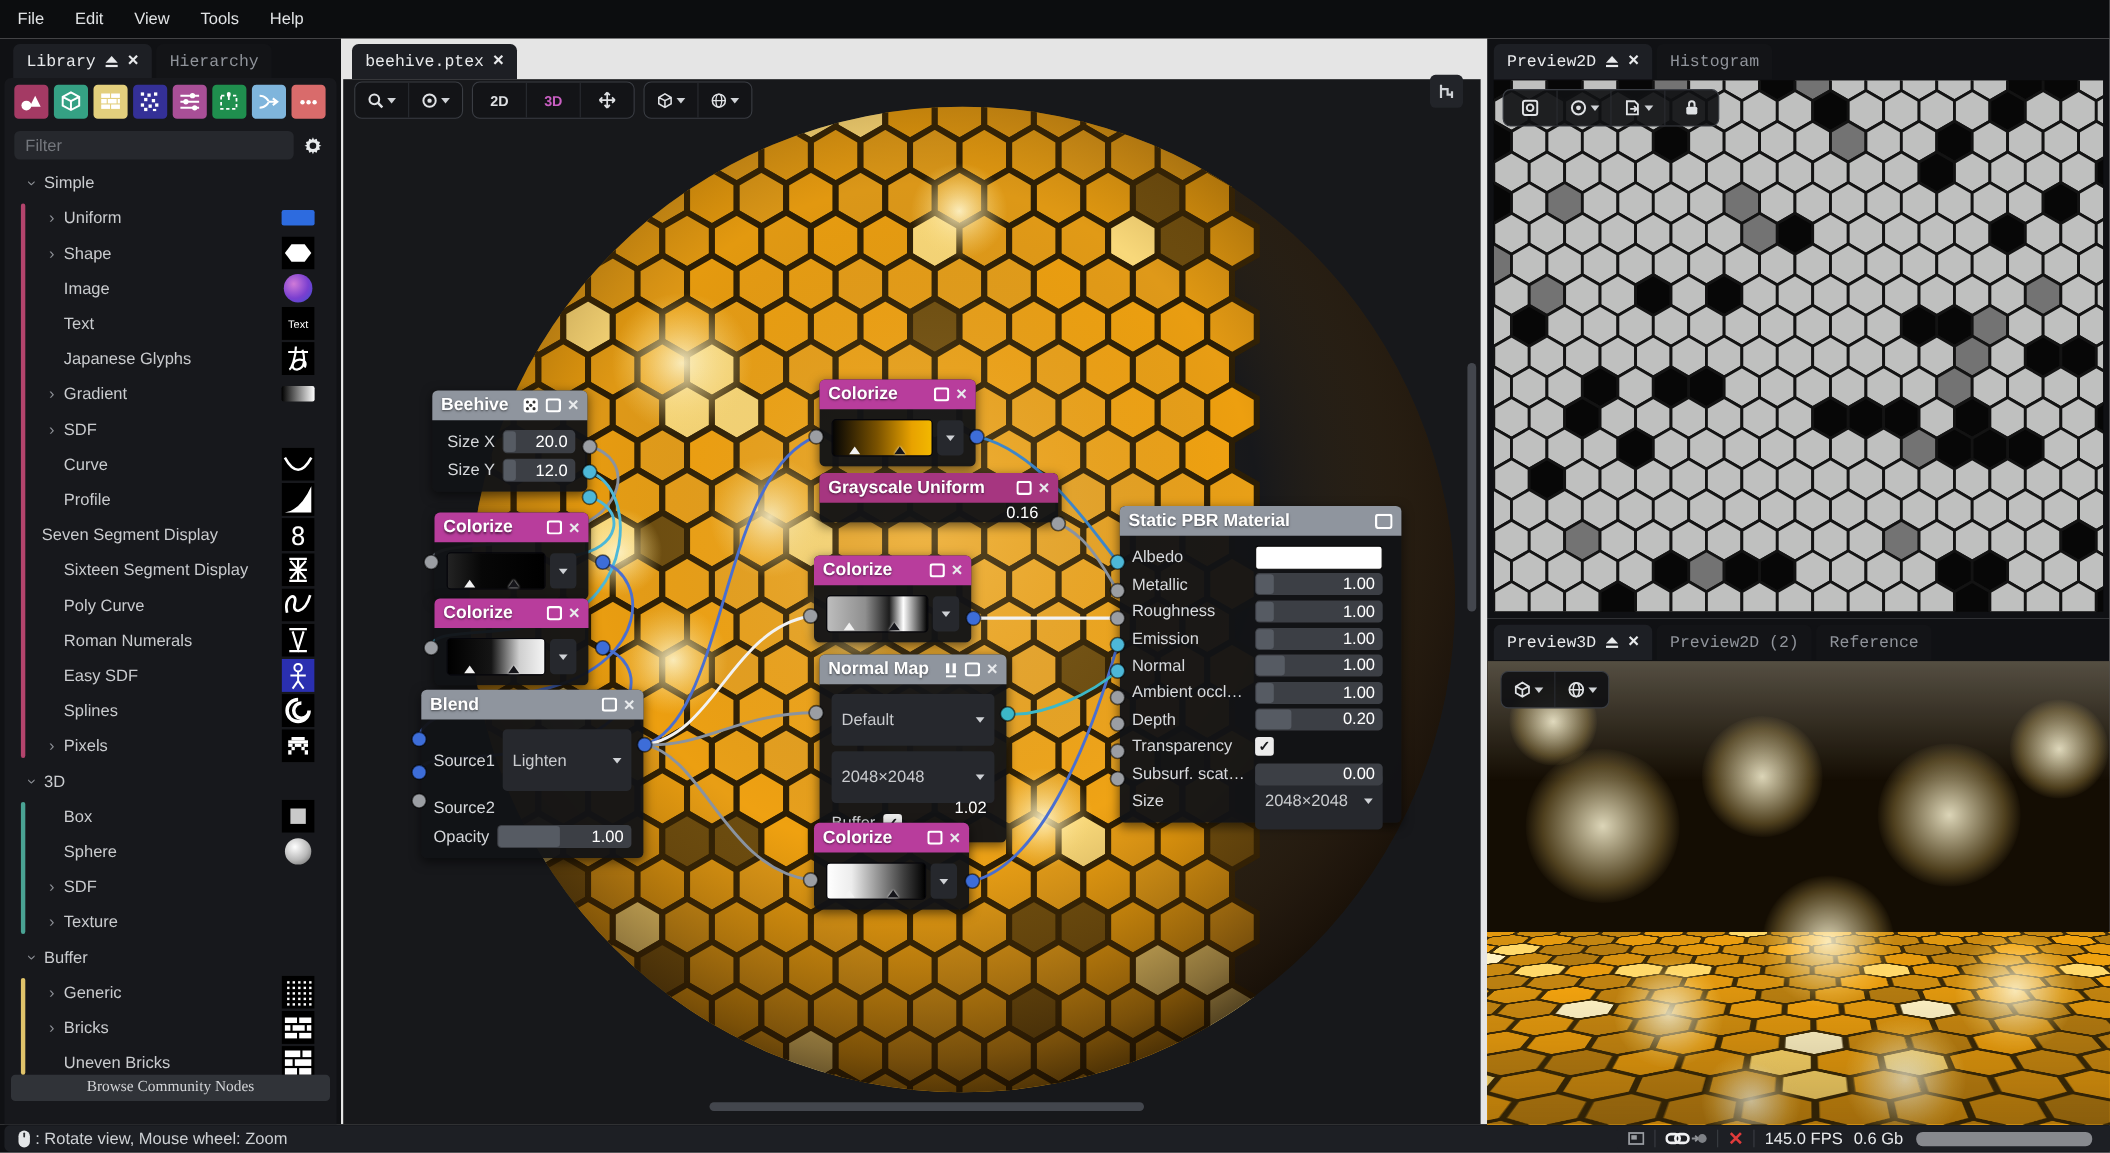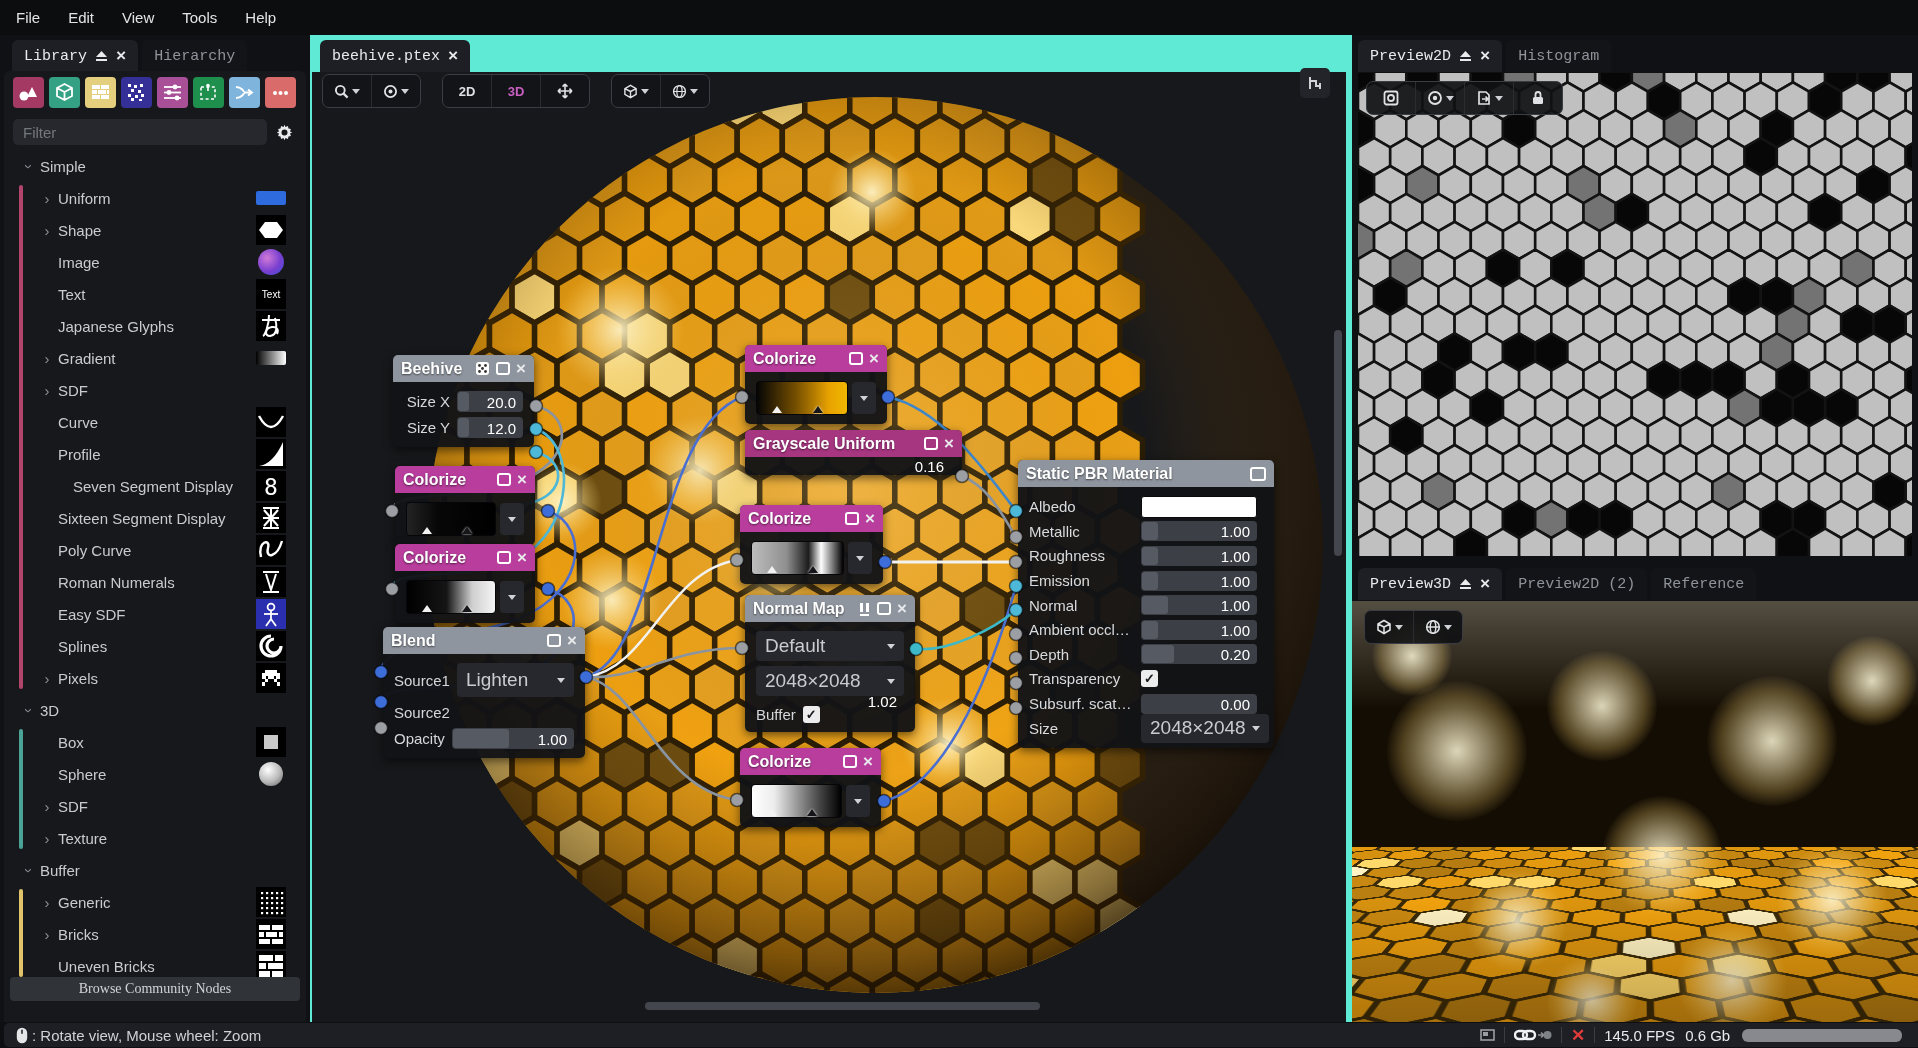--- a/index.html
+++ b/index.html
@@ -1,16 +1,16 @@
 <!DOCTYPE html>
 <html><head>
 <meta charset="utf-8">
 <style>
   html,body{margin:0;padding:0;background:#0b0c0e;}
-  #app{position:relative;width:1918px;height:1048px;background:#5eead4;overflow:hidden;
+  #app{position:relative;width:1918px;height:1048px;background:#e5e5e5;overflow:hidden;
        font-family:"Liberation Sans",sans-serif;color:#dcdee1;-webkit-font-smoothing:antialiased;}
   .abs{position:absolute;}
 
   
   .menubar{left:0;top:0;width:100%;height:35px;background:#0c0d0f;display:flex;align-items:center;
            gap:28px;padding-left:16px;z-index:30;}
   .menubar .mitem{font-size:15px;color:#e2e4e6;cursor:default;}
 
   
   .tabrow{display:flex;gap:4px;align-items:flex-end;height:34px;}
@@ -36,21 +36,21 @@
   .trow .chev.down{transform:rotate(90deg);}
   .trow .lbl{margin-left:4px;}
   .trow .thumb{position:absolute;right:24px;top:1px;width:30px;height:30px;display:flex;align-items:center;justify-content:center;}
   .guide{position:absolute;width:3.5px;border-radius:2px;left:19px;}
   .browsebtn{position:absolute;left:10px;top:942px;width:290px;height:24px;background:#303338;border-radius:4px;
              display:flex;align-items:center;justify-content:center;font-size:14px;color:#d2d4d7;font-family:Liberation Serif, serif;}
 
   
   .editorbg{left:312px;top:72px;width:1034px;height:950px;background:#17181b;overflow:hidden;z-index:1;}
   .gtab{left:320px;top:38px;z-index:6;}
-  .gtoolbar{left:322px;top:74px;z-index:6;display:flex;gap:21px;}
+  .gtoolbar{left:322px;top:74px;z-index:6;display:flex;gap:8px;}
   .btngroup{display:flex;border:1px solid #3a3d43;border-radius:7px;background:#131417;overflow:hidden;}
   .tbtn{min-width:34px;height:32px;display:flex;align-items:center;justify-content:center;gap:3px;
         padding:0 7px;border-right:1px solid #2a2c31;color:#dfe1e4;font-size:13px;font-weight:bold;}
   .tbtn:last-child{border-right:none;}
   .caret{width:0;height:0;border-left:4.5px solid transparent;border-right:4.5px solid transparent;
          border-top:5.5px solid #cfd2d6;}
   .hierbtn{left:1300px;top:68px;width:30px;height:30px;background:#222429;border-radius:5px;z-index:6;
            display:flex;align-items:center;justify-content:center;}
   .vscroll{left:1334px;top:330px;width:8px;height:226px;background:#43464d;border-radius:4px;z-index:7;}
   .hscroll{left:645px;top:1002px;width:395px;height:8px;background:#43464d;border-radius:4px;z-index:7;}
@@ -62,22 +62,22 @@
   .nhead .title{flex:1;font-size:16px;font-weight:bold;color:#fff;text-shadow:0 1px 2px rgba(0,0,0,.55);white-space:nowrap;}
   .hdr-gray{background:#8f959e;}
   .hdr-pink{background:#b83d9c;}
   .hdr-pink2{background:#a63680;}
   .hicon{display:inline-flex;align-items:center;}
   .nbody{padding:9px 11px;display:flex;flex-direction:column;gap:5px;}
   .prow{display:flex;align-items:center;gap:7px;font-size:15px;color:#d5d7da;}
   .spin{position:relative;background:#3c3f45;border-radius:4px;height:21px;flex:1;}
   .spin .fill{position:absolute;left:1px;top:1px;bottom:1px;background:#565b63;border-radius:3px;}
   .spin .val{position:absolute;right:7px;top:50%;transform:translateY(-50%);font-size:15px;color:#fff;}
-  .sel{background:#26282d;border-radius:4px;height:26px;display:flex;align-items:center;padding:4px 9px;
-       color:#c9cbce;font-size:19px;flex:1;gap:6px;}
+  .sel{background:#26282d;border-radius:4px;height:26px;display:flex;align-items:center;padding:15px 9px;
+       color:#c9cbce;font-size:15px;flex:1;gap:6px;}
   .sel .caret{margin-left:auto;}
   .gradrow{display:flex;align-items:center;gap:4px;}
   .gradw{position:relative;height:32px;flex:1;border-radius:4px;border:1px solid #05050a;}
   .gradw::before{content:"";position:absolute;left:17%;bottom:1px;width:0;height:0;
                  border:5px solid transparent;border-bottom:7px solid #f2f2f2;}
   .gradw::after{content:"";position:absolute;left:62%;bottom:1px;width:0;height:0;
                 border:5px solid transparent;border-bottom:7px solid #15151a;filter:drop-shadow(0 0 1px #fff);}
   .gdrop{width:24px;height:32px;background:#26282d;border-radius:4px;display:flex;align-items:center;justify-content:center;}
   .chk{width:17px;height:17px;background:#ececec;border-radius:3px;display:flex;align-items:center;
        justify-content:center;color:#17181b;font-size:13px;font-weight:bold;}
@@ -1103,21 +1103,21 @@
         <div class="trow" style="padding-left: 40px;">
           <span class="chev"></span>
           <span class="lbl">Profile</span>
           <span class="thumb">
             <svg width="30" height="30" viewBox="0 0 30 30">
               <rect width="30" height="30" fill="#000"></rect>
               <path d="M3,27 Q17,25 27,3 L27,27 Z" fill="#fff"></path>
             </svg>
           </span>
         </div>
-        <div class="trow" style="padding-left: 55px; text-align: center;">
+        <div class="trow" style="padding-left: 20px; text-align: center;">
           <span class="chev"></span>
           <span class="lbl">Seven Segment Display</span>
           <span class="thumb">
             <svg width="30" height="30" viewBox="0 0 30 30">
               <rect width="30" height="30" fill="#000"></rect>
               <text x="15" y="24" fill="#fff" font-size="23" text-anchor="middle" font-family="DejaVu Sans Mono">8</text>
             </svg>
           </span>
         </div>
         <div class="trow" style="padding-left: 40px;">

